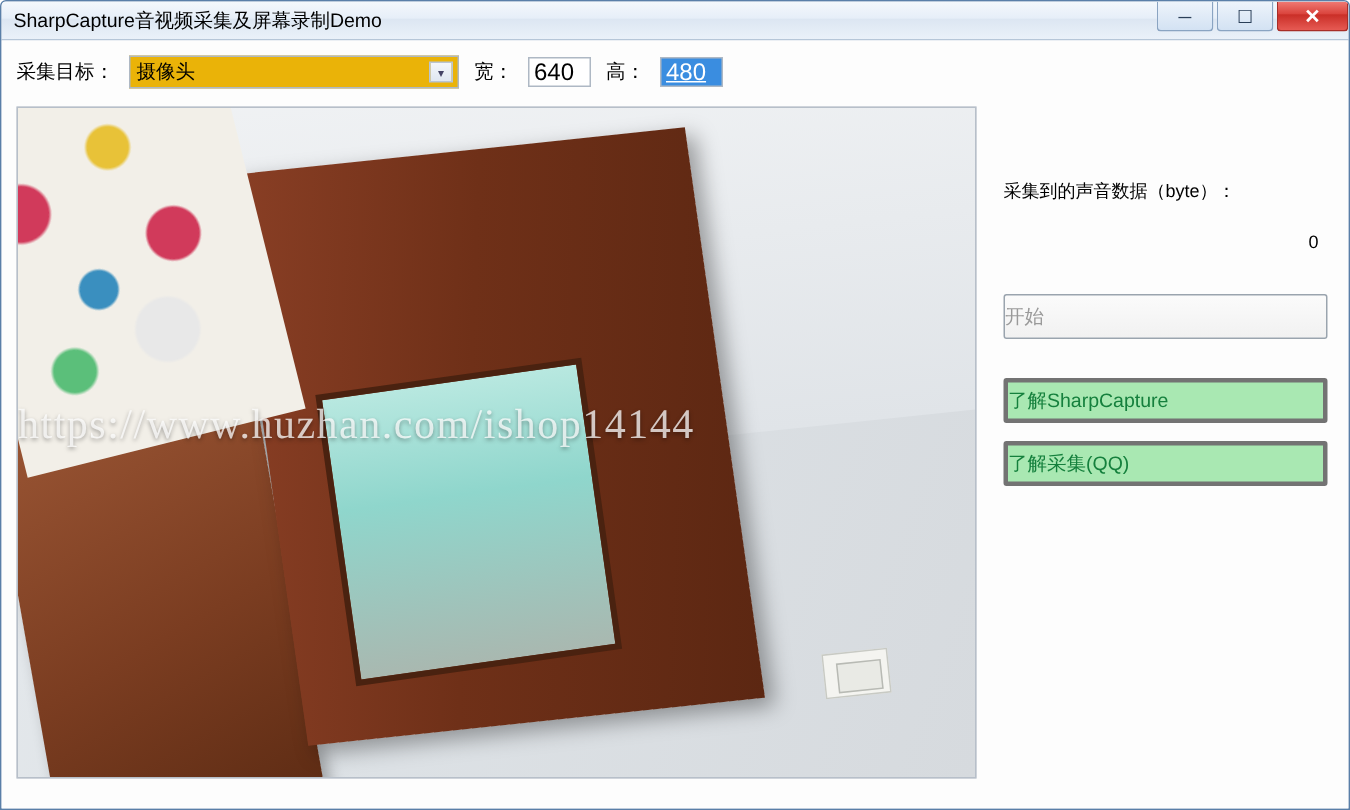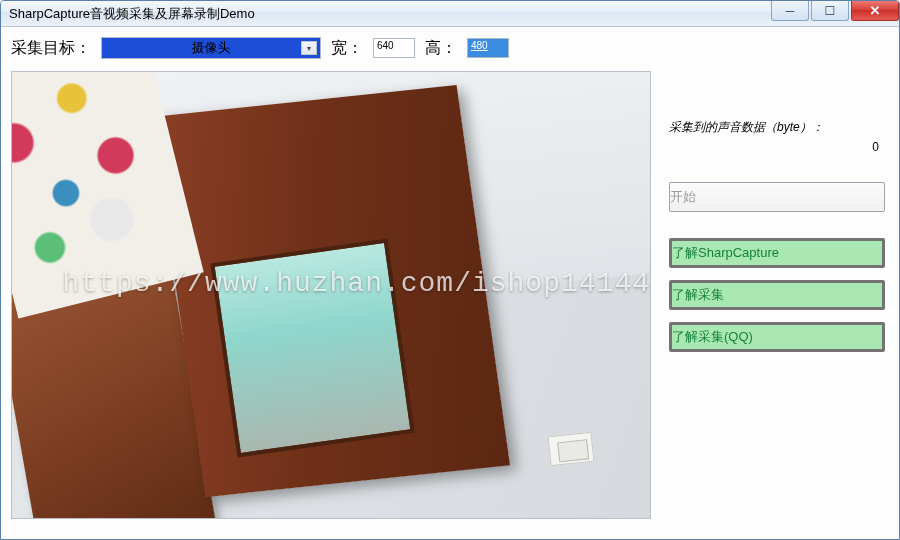--- a/index.html
+++ b/index.html
@@ -72,49 +72,48 @@
     flex-direction: column;
     position: relative;
   }
   .toprow {
     display: flex;
     align-items: center;
     gap: 10px;
     height: 26px;
     margin-bottom: 10px;
   }
-  .toprow label { font-size: 16px; }
+  .toprow label { font-size: 13px; }
   .combo {
     width: 220px;
     height: 22px;
     border: 1px solid #aeb8c4;
-    background: #1d4ed8;
+    background: #eab308;
     display:flex;
     align-items:center;
     padding: 0 4px;
     position: relative;
-    justify-content: center;
   }
   .combo .caret {
     position:absolute;
     right:3px;
     top:3px;
     width:16px;height:14px;
     border:1px solid #b8c4d2;
     background:linear-gradient(#f3f6fa,#dfe7f1);
     display:flex;align-items:center;justify-content:center;
     font-size:8px;color:#446;
   }
   .numbox {
     width: 42px;
     height: 20px;
     border:1px solid #aeb8c4;
     background:#fff;
     padding: 1px 3px;
-    font-size:10px;
+    font-size:16px;
   }
   .numbox.sel {
     background:#3a8de0;
     color:#fff;
     text-decoration:underline;
   }
   .mainrow {
     flex:1;
     display:flex;
     gap: 14px;
@@ -185,38 +184,37 @@
     border:1px solid #c8cac4;
     transform: rotate(-6deg);
   }
   .switch::after{
     content:"";position:absolute;left:8px;top:6px;width:28px;height:18px;
     border:1px solid #b8bab4;background:#e9eae5;
   }
   .watermark {
     position:absolute;
     left:0; right:0; top:44%;
-    text-align:right;
-    font-family: Liberation Mono, monospace;
+    text-align:left;
+    font-family: Liberation Serif, serif;
     font-size:28px;
     color: rgba(255,255,255,0.75);
     text-shadow: 0 1px 3px rgba(0,0,0,0.35);
     letter-spacing:1px;
     pointer-events:none;
   }
   .sidebar {
     flex:1;
     display:flex;
     flex-direction:column;
     padding: 48px 4px 0 4px;
   }
   .audio-stat {
     font-size:12px;
-    margin-bottom:4px;
-    font-style:italic;
+    margin-bottom:18px;
   }
   .audio-val {
     text-align:right;
     font-size:12px;
     margin-bottom: 28px;
     padding-right:6px;
   }
   .btn {
     height:30px;
     margin-bottom:12px;
@@ -295,23 +293,20 @@
         <div class="audio-val">0</div>
 
         <div class="btn disabled">
           <span>开始</span>
         </div>
         <div style="height:14px"></div>
         <div class="btn green">
           <span>了解SharpCapture</span>
         </div>
         <div class="btn green">
-          <span>了解采集</span>
-        </div>
-        <div class="btn green">
           <span>了解采集(QQ)</span>
         </div>
       </div>
 
     </div>
 
   </div>
 </div>
 
 </body></html>

